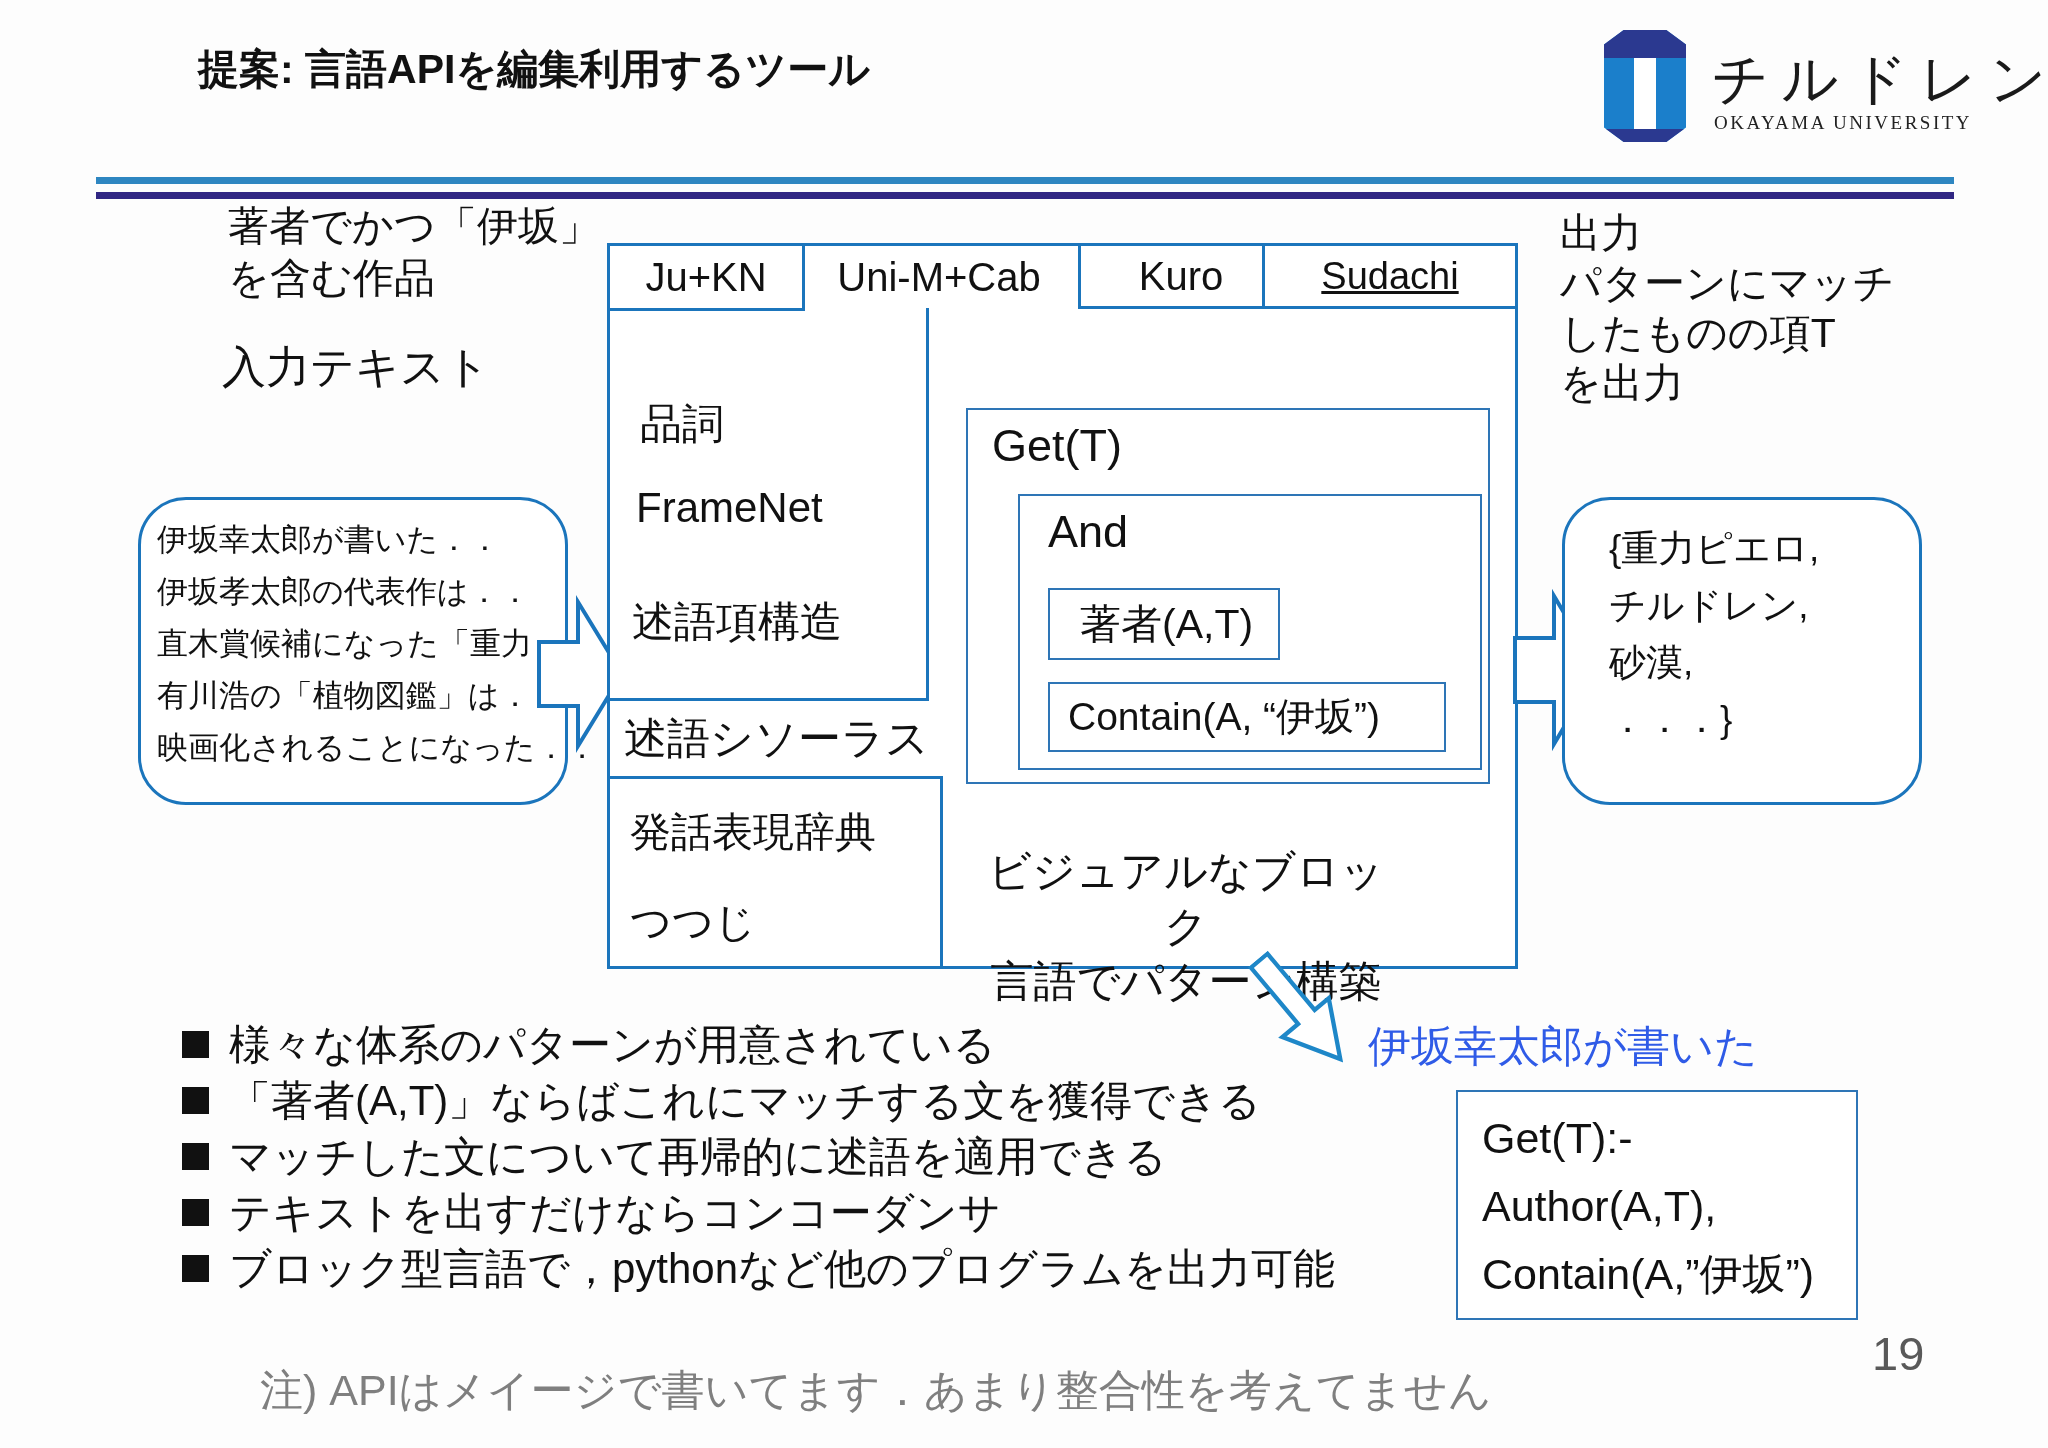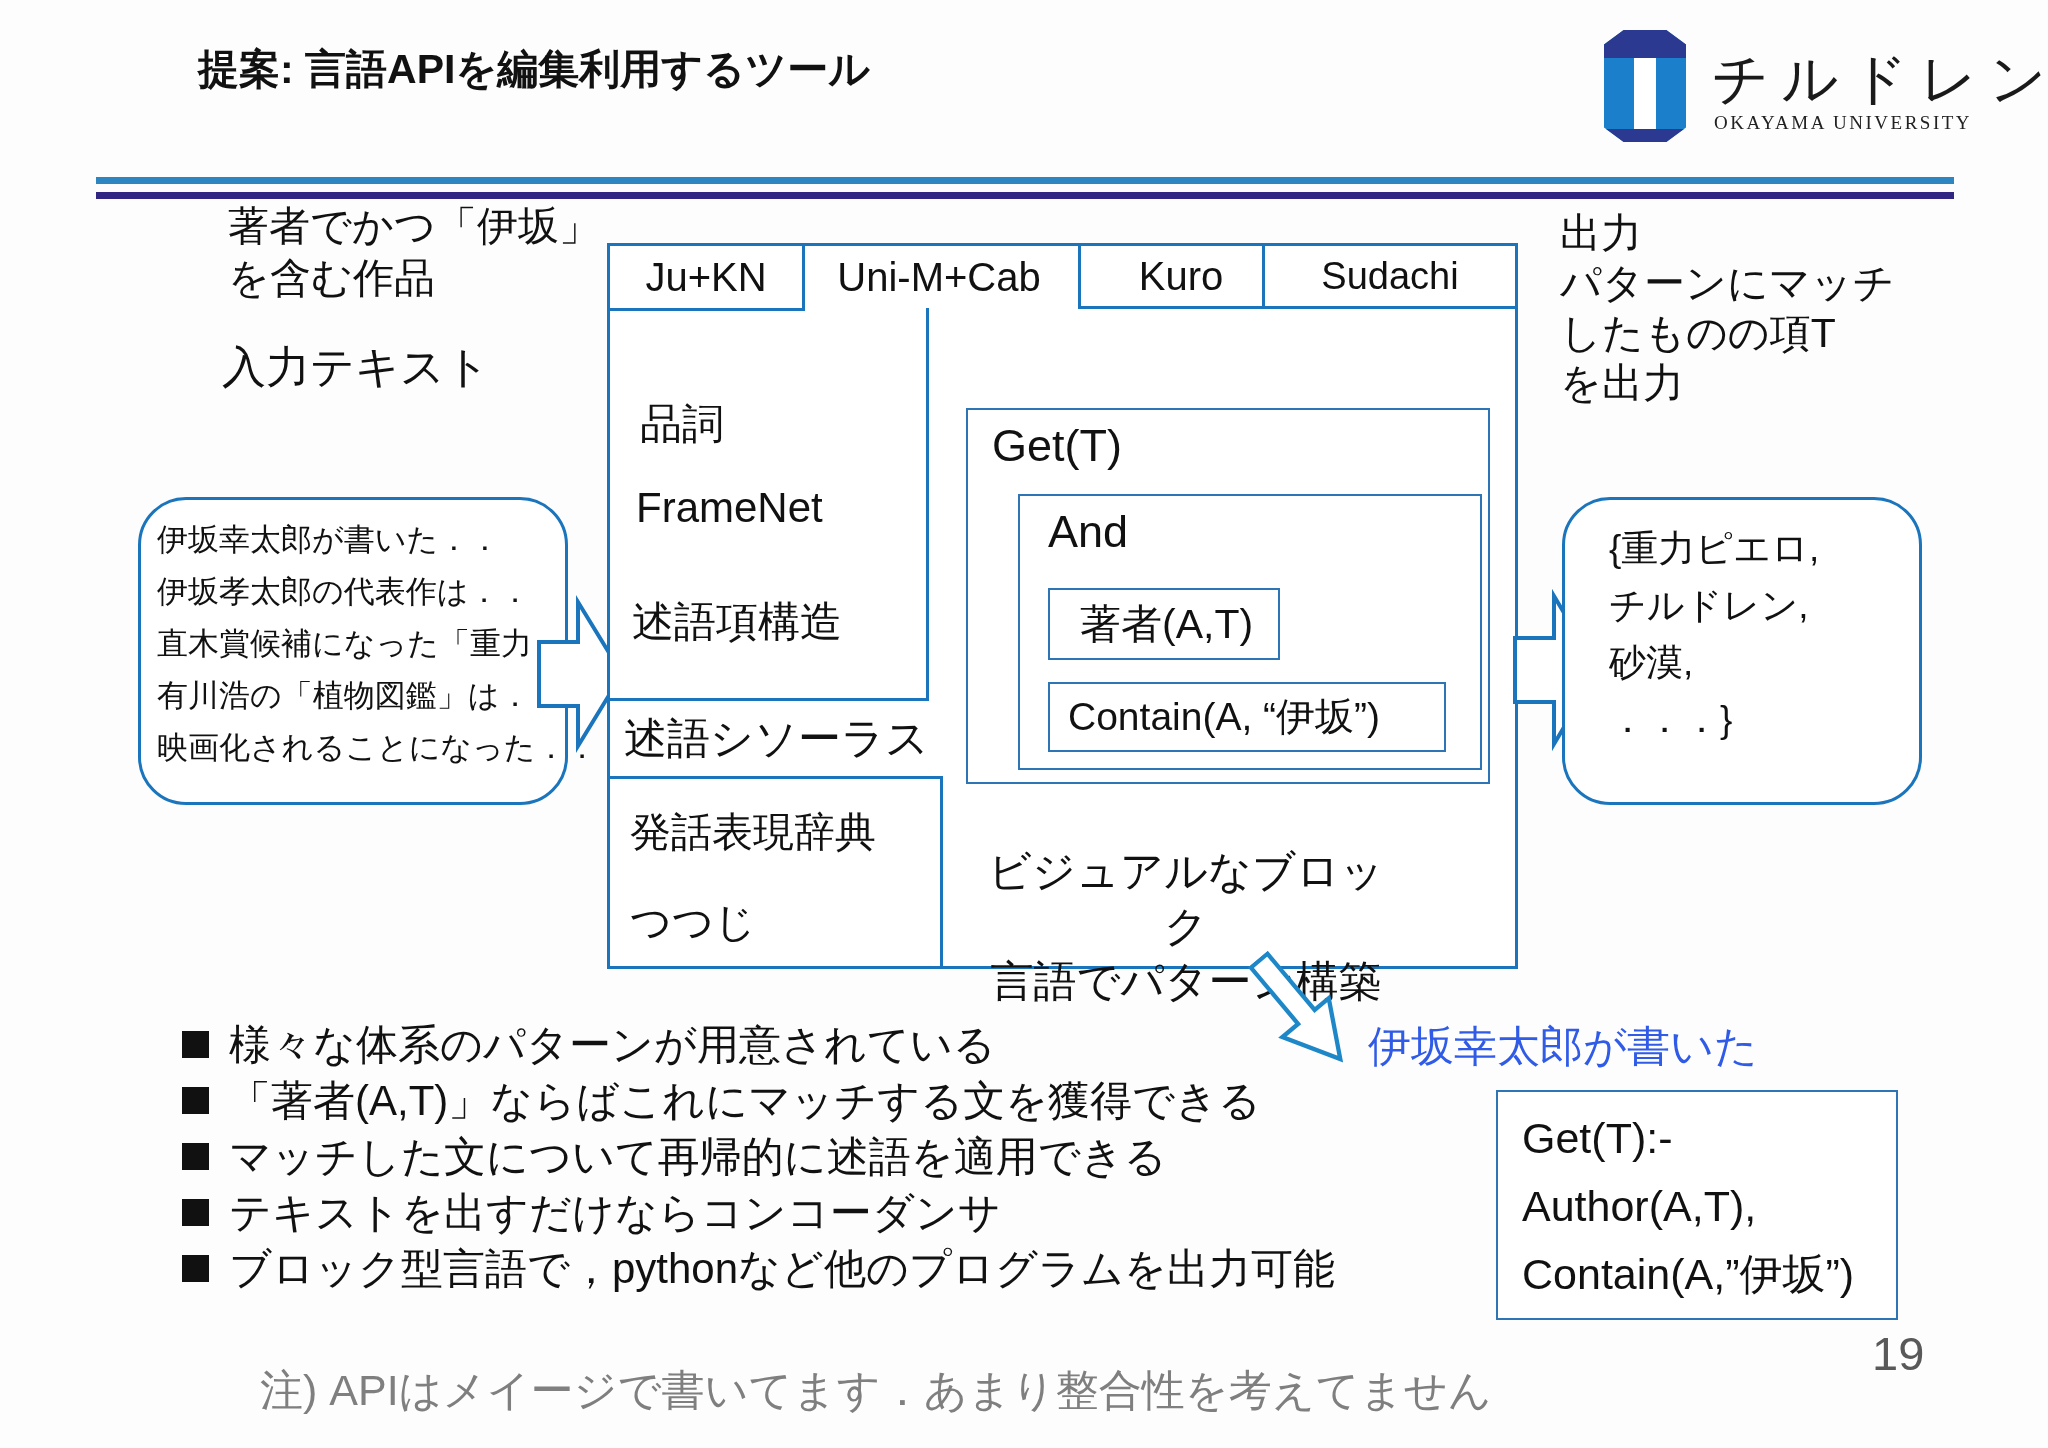--- a/index.html
+++ b/index.html
@@ -27,21 +27,21 @@
   .input-label{left:222px;top:338px;font-size:44px;}
   .input-box{left:138px;top:497px;width:430px;height:308px;border:3px solid var(--accent,#1B75BC);border-radius:48px;
     padding:14px 0 8px 16px;font-size:31px;line-height:52px;white-space:nowrap;background:#fff;box-sizing:border-box;}
   
   .tool-box{left:607px;top:243px;width:905px;height:720px;border:3px solid var(--accent,#1B75BC);background:#fff;}
   .tab-ju{position:absolute;left:0;top:0;width:192px;height:62px;border-right:3px solid var(--accent,#1B75BC);border-bottom:3px solid var(--accent,#1B75BC);
     display:flex;align-items:center;justify-content:center;font-size:40px;}
   .tab-uni{position:absolute;left:196px;top:0;width:266px;height:62px;display:flex;align-items:center;justify-content:center;font-size:40px;}
   .tabs-right{position:absolute;left:468px;top:0;right:0;height:60px;border-left:3px solid var(--accent,#1B75BC);border-bottom:3px solid var(--accent,#1B75BC);display:flex;}
   .tab-kuro{width:162px;display:flex;align-items:center;justify-content:center;font-size:40px;padding-left:19px;}
-  .tab-sudachi{flex:1;border-left:3px solid var(--accent,#1B75BC);display:flex;align-items:center;justify-content:center;font-size:38px;padding-top:0;box-sizing:border-box;}
+  .tab-sudachi{flex:1;border-left:3px solid var(--accent,#1B75BC);display:flex;align-items:center;justify-content:center;font-size:38px;padding-top:0;box-sizing:border-box;text-decoration:underline;}
   .left-panel{position:absolute;left:0;top:62px;width:316px;height:390px;border-right:3px solid var(--accent,#1B75BC);border-bottom:3px solid var(--accent,#1B75BC);}
   .res-0{position:absolute;left:30px;top:88px;font-size:42px;}
   .res-1{position:absolute;left:26px;top:176px;font-size:42px;}
   .res-2{position:absolute;left:22px;top:286px;font-size:42px;}
   .thesaurus{position:absolute;left:14px;top:464px;font-size:43px;white-space:nowrap;}
   .dict-box{position:absolute;left:0;top:530px;width:330px;bottom:0;border-top:3px solid var(--accent,#1B75BC);border-right:3px solid var(--accent,#1B75BC);}
   .dict-0{position:absolute;left:20px;top:26px;font-size:41px;white-space:nowrap;}
   .dict-1{position:absolute;left:20px;top:116px;font-size:41px;}
   .get-box{position:absolute;left:356px;top:162px;width:520px;height:372px;border:2px solid var(--boxblue,#2E75B6);}
   .get-label{position:absolute;left:24px;top:10px;font-size:45px;}
@@ -57,21 +57,21 @@
   .output-box{left:1562px;top:497px;width:360px;height:308px;border:3px solid var(--accent,#1B75BC);border-radius:48px;
     padding:20px 0 0 44px;font-size:37px;line-height:57px;white-space:nowrap;background:#fff;box-sizing:border-box;}
   
   .arrow-left{left:536px;top:588px;width:90px;height:172px;}
   .arrow-right{left:1512px;top:580px;width:90px;height:180px;}
   .arrow-down{left:1262px;top:944px;width:76px;height:134px;}
   .arrow-down svg{transform:rotate(-40deg);transform-origin:50% 50%;}
   
   .pattern-label{left:1368px;top:1018px;font-size:43px;color:var(--link-blue,#2F5BE7);white-space:nowrap;}
   .code-box{left:1456px;top:1090px;width:402px;height:230px;border:2px solid var(--boxblue,#2E75B6);
-    padding:12px 0 0 24px;font-size:43px;line-height:68px;background:#fff;box-sizing:border-box;white-space:nowrap;margin-left:40px;}
+    padding:12px 0 0 24px;font-size:43px;line-height:68px;background:#fff;box-sizing:border-box;white-space:nowrap;}
   .bullets{left:182px;top:1018px;}
   .bullet-row{display:flex;align-items:flex-start;height:56px;}
   .bullet-marker{width:27px;height:27px;background:#111;margin:13px 20px 0 0;flex:none;}
   .bullet-text{font-size:42px;line-height:54px;white-space:nowrap;}
   .footnote{left:260px;top:1362px;font-size:43px;color:var(--gray-text,#7F7F7F);white-space:nowrap;}
   .page-number{left:1872px;top:1326px;font-size:47px;color:#595959;}
 </style>
 </head>
 <body>
 

